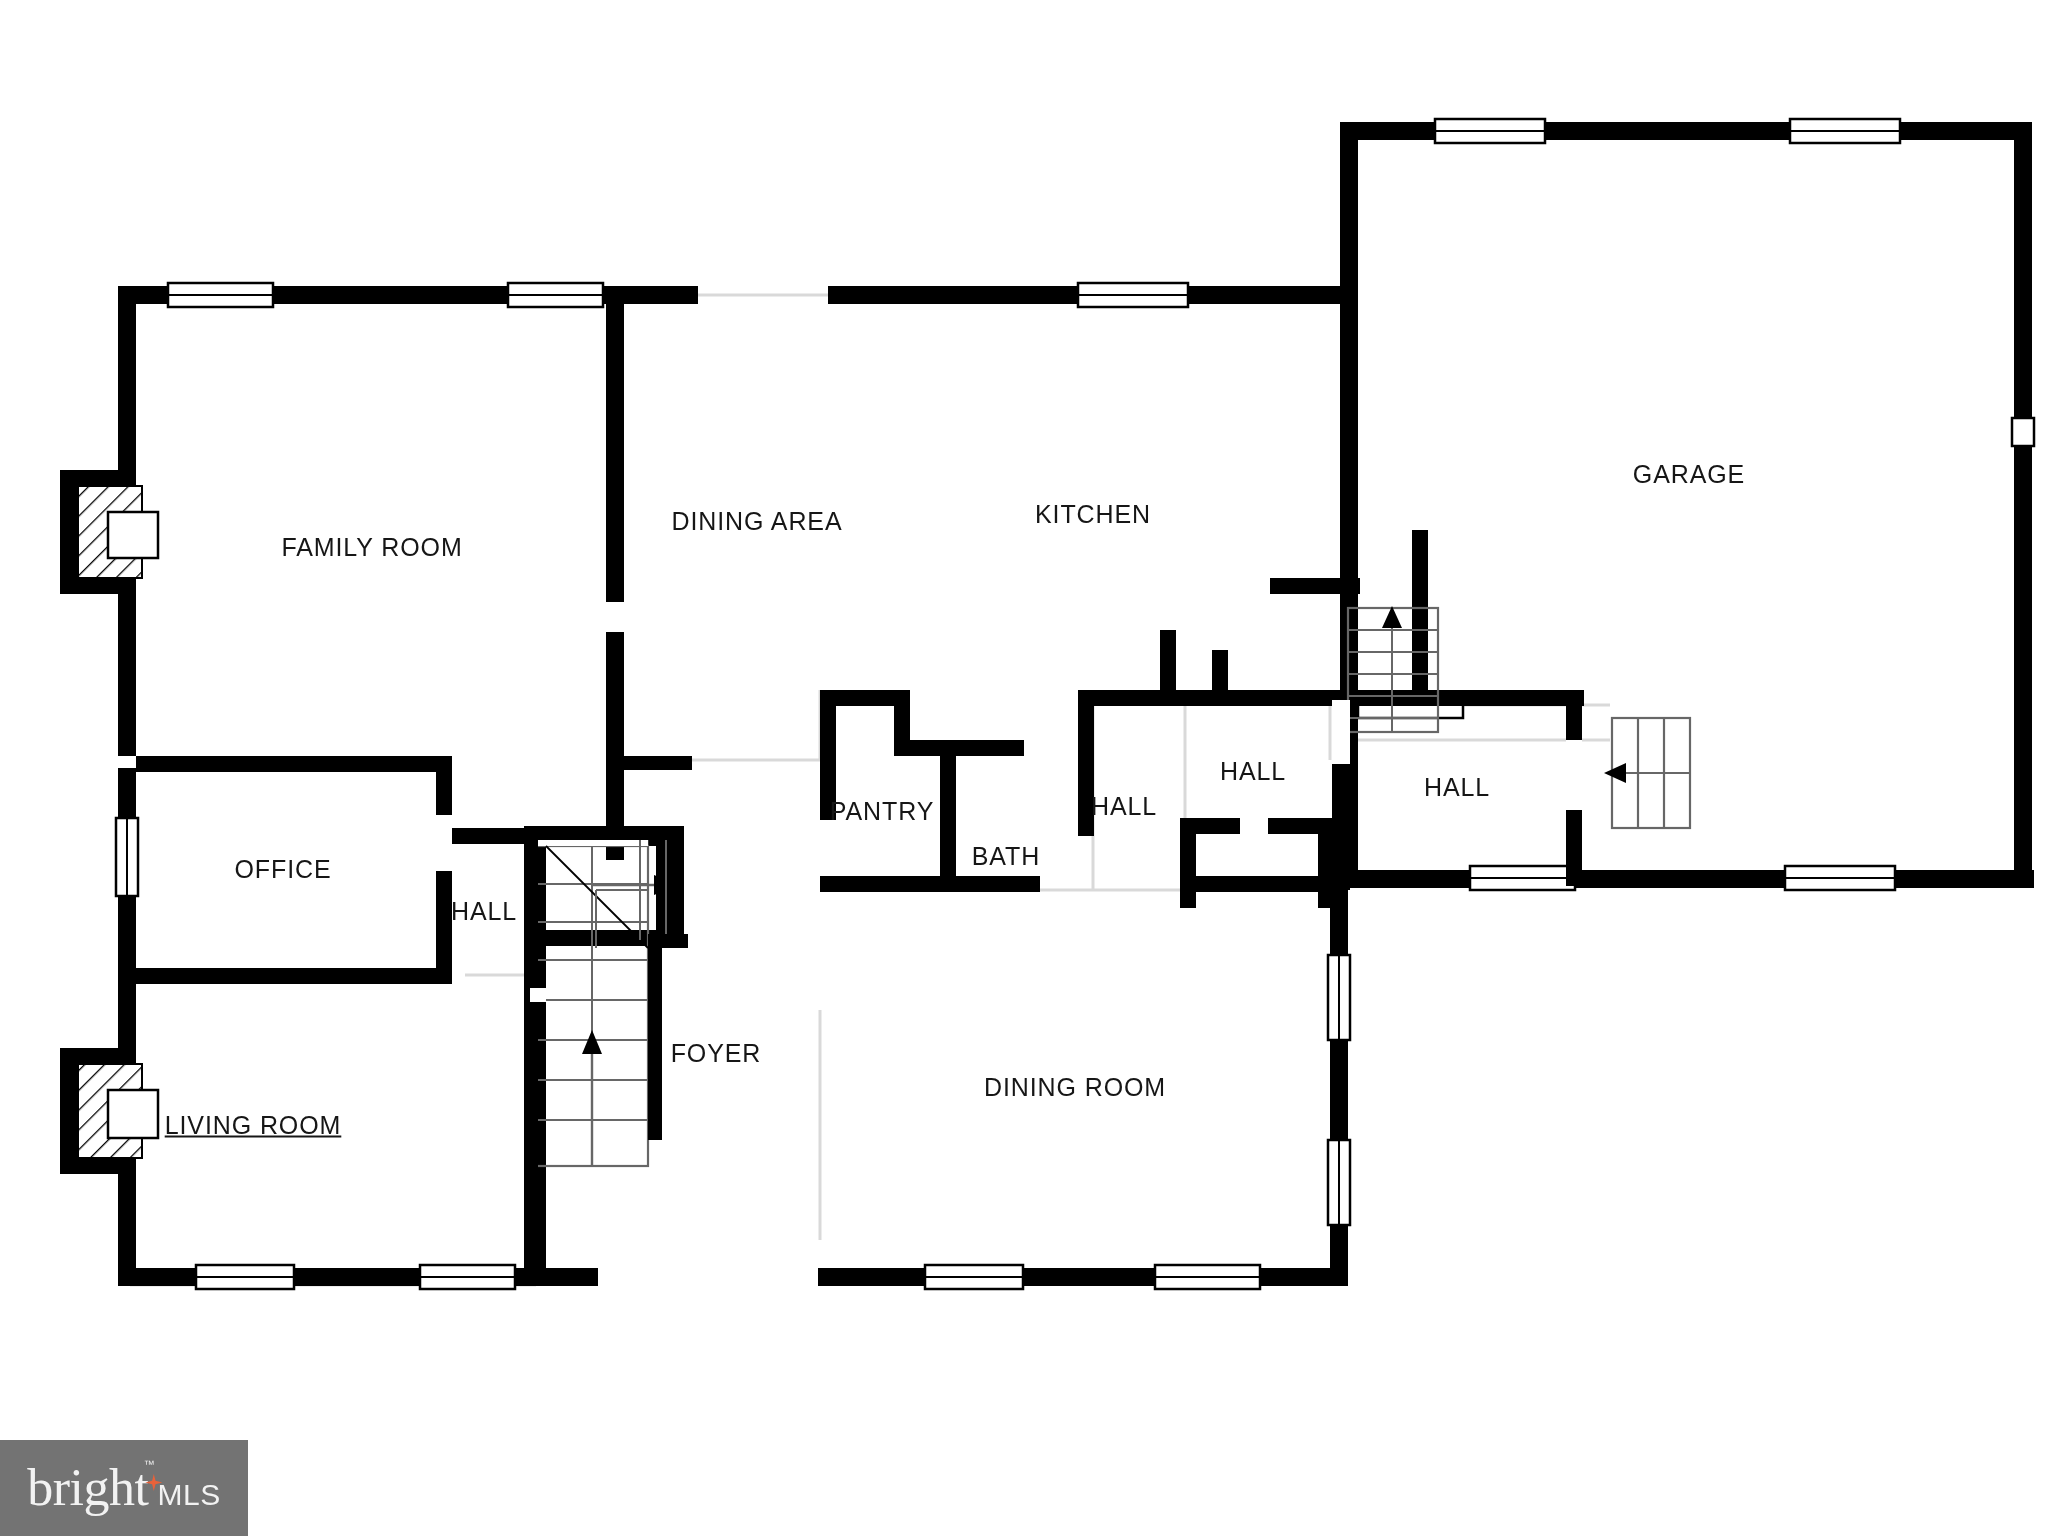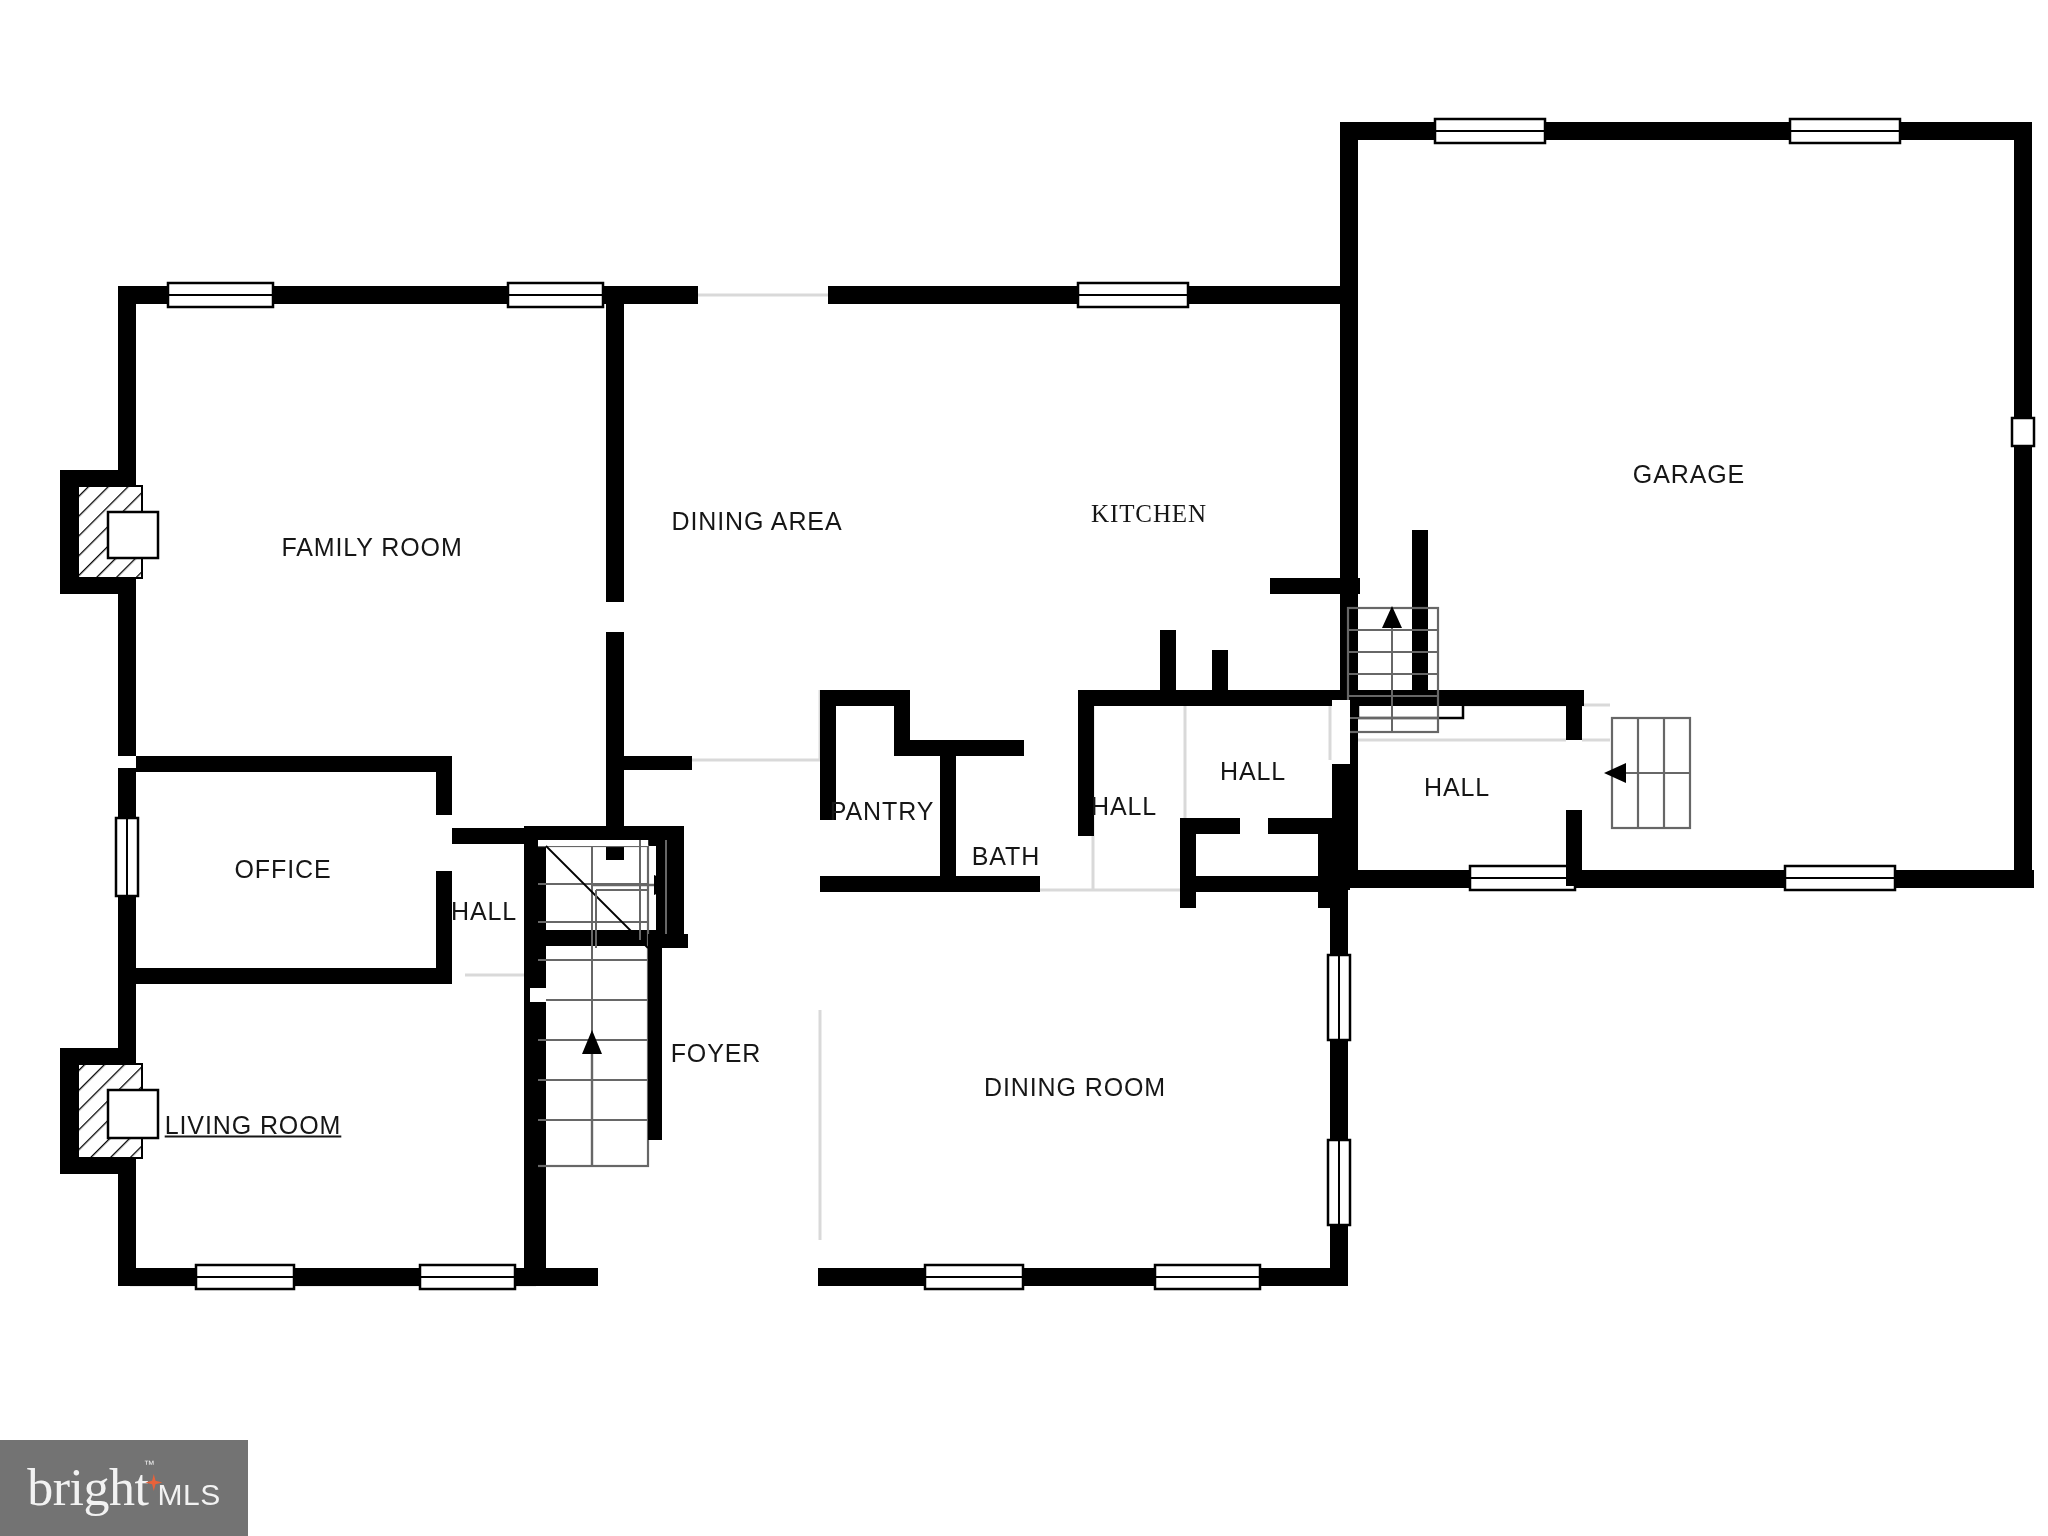--- a/index.html
+++ b/index.html
@@ -340,21 +340,21 @@
       <rect x="436" y="815" width="16" height="56"></rect>
       <rect x="118" y="756" width="18" height="12"></rect>
       <rect x="1332" y="700" width="18" height="64"></rect>
       <rect x="1566" y="740" width="16" height="70"></rect>
       <rect x="530" y="988" width="16" height="14"></rect>
     </g>
   </svg>
 
   <div class="room-label" style="left:372px; top:547px;">FAMILY ROOM</div>
   <div class="room-label" style="left:757px; top:521px;">DINING AREA</div>
-  <div class="room-label" style="left:1149px; top:514px;font-family:Liberation Serif, serif;">KITCHEN</div>
+  <div class="room-label" style="left:1093px; top:514px;">KITCHEN</div>
   <div class="room-label" style="left:1689px; top:474px;">GARAGE</div>
   <div class="room-label" style="left:283px; top:869px;">OFFICE</div>
   <div class="room-label" style="left:484px; top:911px;">HALL</div>
   <div class="room-label" style="left:882px; top:811px;">PANTRY</div>
   <div class="room-label" style="left:1006px; top:856px;">BATH</div>
   <div class="room-label" style="left:1124px; top:806px;">HALL</div>
   <div class="room-label" style="left:1253px; top:771px;">HALL</div>
   <div class="room-label" style="left:1457px; top:787px;">HALL</div>
   <div class="room-label" style="left:716px; top:1053px;">FOYER</div>
   <div class="room-label" style="left:1075px; top:1087px;">DINING ROOM</div>

